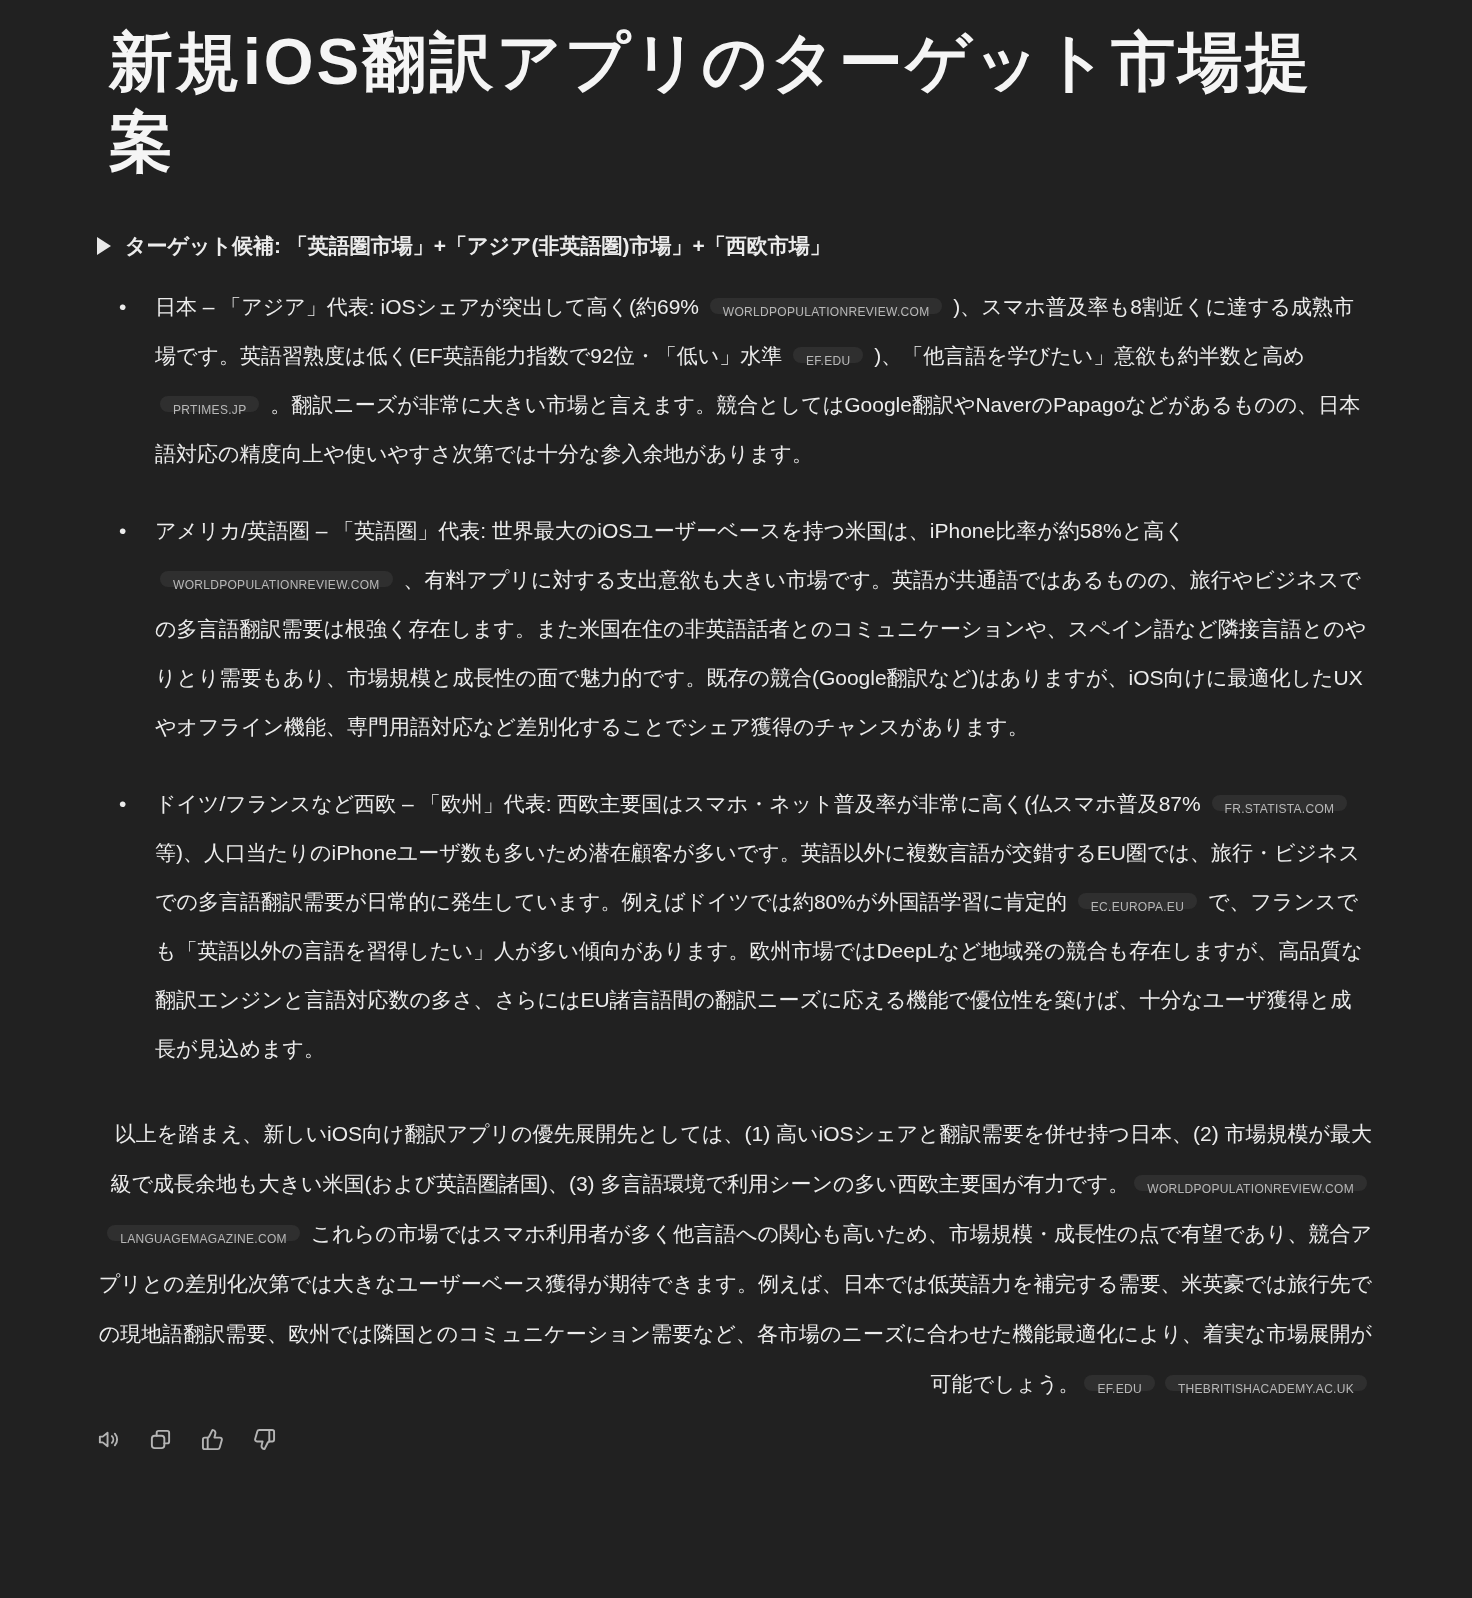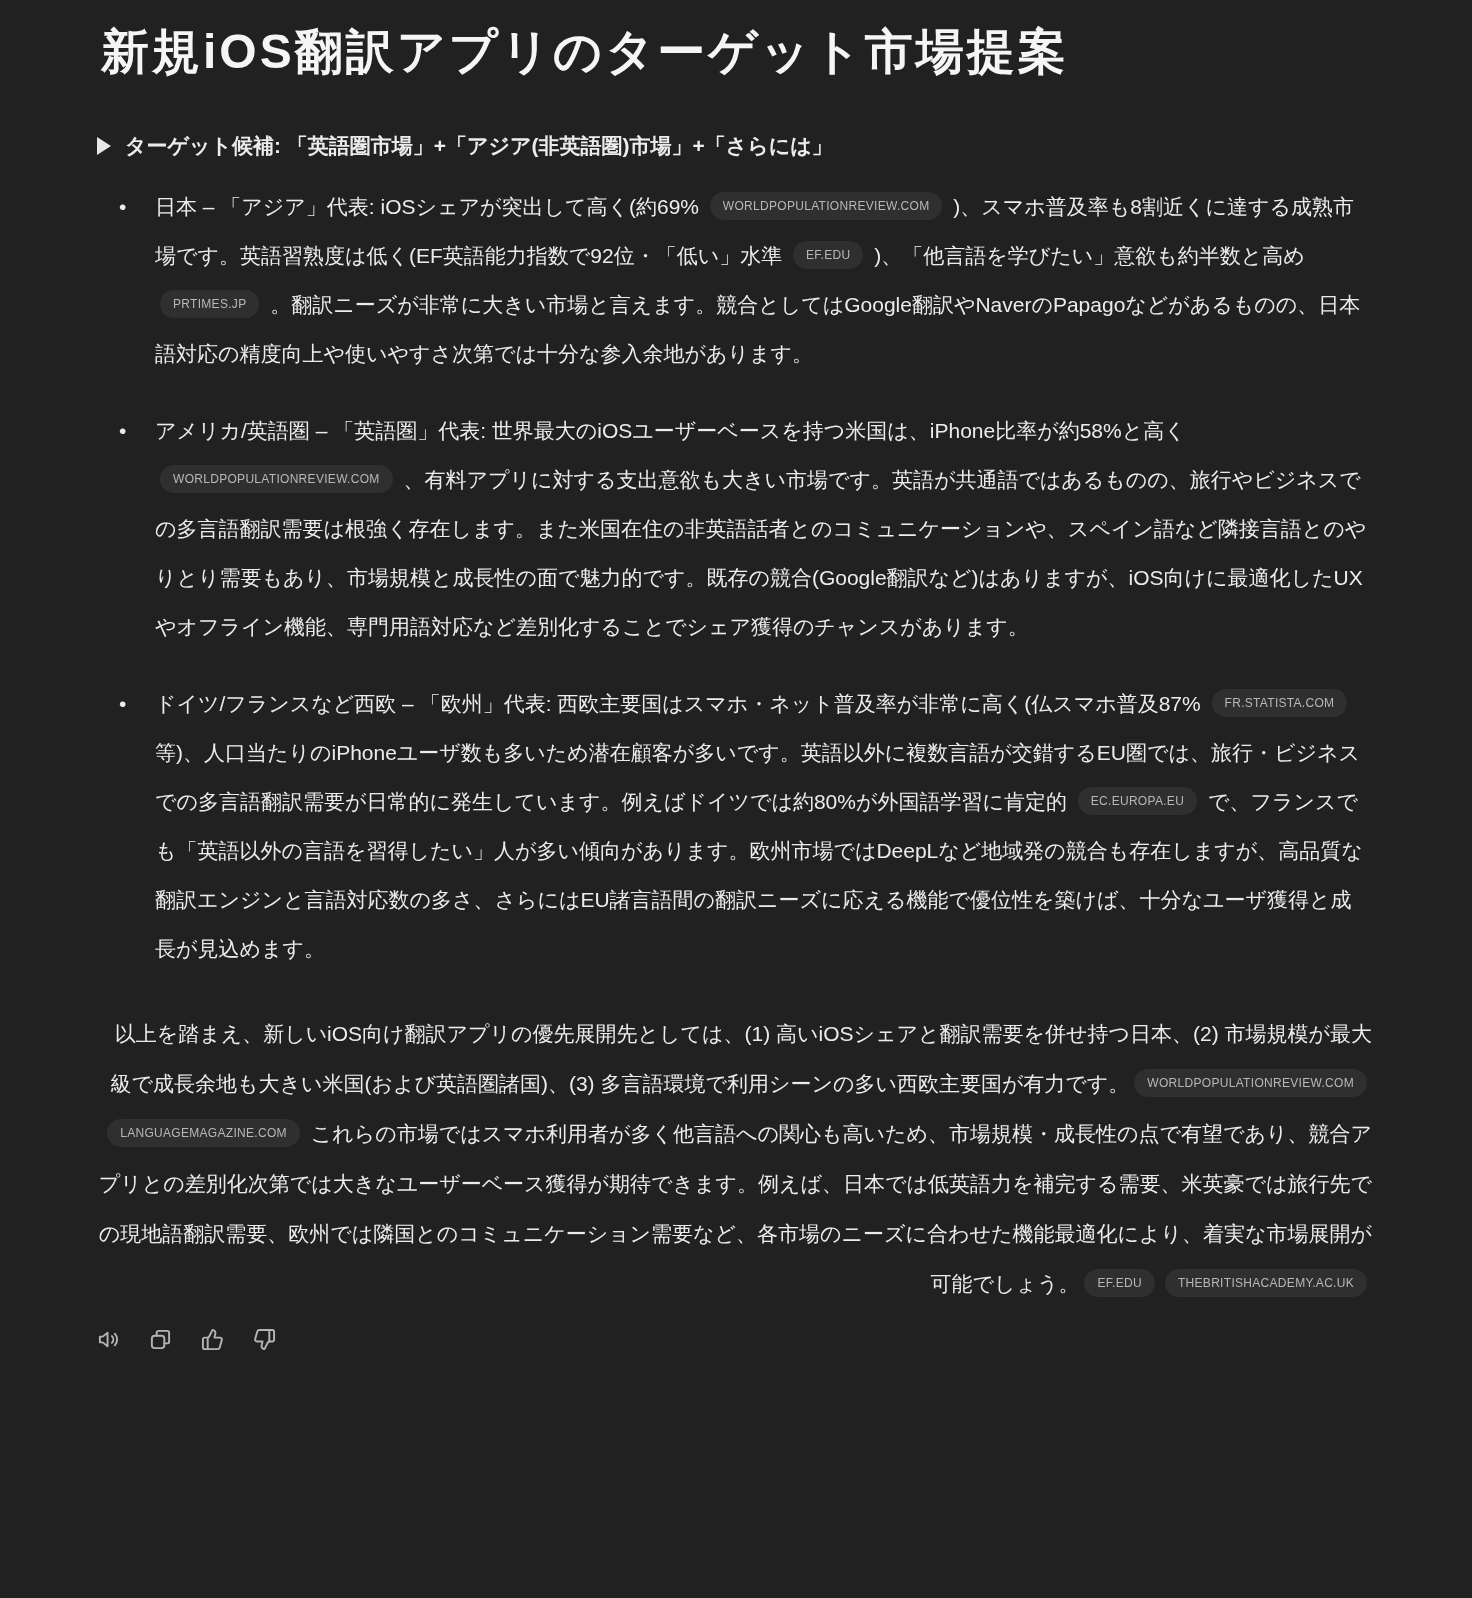--- a/index.html
+++ b/index.html
@@ -11,22 +11,22 @@
     width: 1472px;
     height: 1598px;
     overflow: hidden;
     color: #ececec;
     font-family: "Liberation Sans", "DejaVu Sans", sans-serif;
   }
   .page {
     padding: 22px 100px 0 97px;
   }
   h1.title {
-    margin: 0 0 50px 4px;
-    font-size: 48px;
+    margin: 0 0 50px 12px;
+    font-size: 64px;
     line-height: 1.25;
     font-weight: 800;
     letter-spacing: 3px;
     color: #f5f5f5;
   }
   .summary {
     display: flex;
     align-items: center;
     gap: 14px;
     font-size: 21px;
@@ -76,21 +76,21 @@
   .seg-italic{ font-weight: 400; }
   .pill {
     display: inline-block;
     background: #2f2f2f;
     color: #b8b8b8;
     font-size: 12px;
     font-weight: 400;
     font-style: normal;
     letter-spacing: 0.3px;
     line-height: 28px;
-    height: 28px;
+    height: 16px;
     padding: 0 13px;
     border-radius: 15px;
     vertical-align: middle;
     margin: 0 5px;
     transform: translateY(-2px);
     white-space: nowrap;
     cursor: pointer;
   }
   .actions {
     display: flex;
@@ -124,21 +124,21 @@
 </style>
 </head>
 <body>
 
 <div class="page">
 
   <h1 class="title">新規iOS翻訳アプリのターゲット市場提案</h1>
 
   <div class="summary">
     <span class="tri"></span>
-    <span class="summary-text">ターゲット候補: 「英語圏市場」+「アジア(非英語圏)市場」+「さらには」</span>
+    <span class="summary-text">ターゲット候補: 「英語圏市場」+「アジア(非英語圏)市場」+「西欧市場」</span>
   </div>
 
   <ul class="bullets" id="bullets">
       <li><span class="seg-bold">日本 – </span><span class="seg-italic">「アジア」代表: </span><span class="seg-bold">iOSシェアが突出して高く(約69% </span><span class="pill">WORLDPOPULATIONREVIEW.COM</span><span class="seg-bold"> )、スマホ普及率も8割近くに達する成熟市場です。英語習熟度は低く(EF英語能力指数で92位・「低い」水準 </span><span class="pill">EF.EDU</span><span class="seg-bold"> )、「他言語を学びたい」意欲も約半数と高め </span><span class="pill">PRTIMES.JP</span><span class="seg-bold"> 。翻訳ニーズが非常に大きい市場と言えます。</span><span class="seg">競合としてはGoogle翻訳やNaverのPapagoなどがあるものの、日本語対応の精度向上や使いやすさ次第では十分な参入余地があります。</span></li>
       <li><span class="seg-bold">アメリカ/英語圏 – </span><span class="seg-italic">「英語圏」代表: </span><span class="seg">世界最大のiOSユーザーベースを持つ米国は、</span><span class="seg-bold">iPhone比率が約58%と高く </span><span class="pill">WORLDPOPULATIONREVIEW.COM</span><span class="seg-bold"> 、有料アプリに対する支出意欲も大きい市場です。英語が共通語ではあるものの、旅行やビジネスでの多言語翻訳需要は根強く存在します。</span><span class="seg">また米国在住の非英語話者とのコミュニケーションや、スペイン語など隣接言語とのやりとり需要もあり、市場規模と成長性の面で魅力的です。既存の競合(Google翻訳など)はありますが、</span><span class="seg-bold">iOS向けに最適化したUXやオフライン機能、専門用語対応など差別化することでシェア獲得のチャンスがあります。</span></li>
       <li><span class="seg-bold">ドイツ/フランスなど西欧 – </span><span class="seg-italic">「欧州」代表: </span><span class="seg-bold">西欧主要国はスマホ・ネット普及率が非常に高く(仏スマホ普及87% </span><span class="pill">FR.STATISTA.COM</span><span class="seg-bold"> 等)、人口当たりのiPhoneユーザ数も多いため潜在顧客が多いです。</span><span class="seg">英語以外に複数言語が交錯するEU圏では、旅行・ビジネスでの多言語翻訳需要が日常的に発生しています。</span><span class="seg-bold">例えばドイツでは約80%が外国語学習に肯定的 </span><span class="pill">EC.EUROPA.EU</span><span class="seg"> で、フランスでも「英語以外の言語を習得したい」人が多い傾向があります。欧州市場ではDeepLなど地域発の競合も存在しますが、高品質な翻訳エンジンと言語対応数の多さ、さらには</span><span class="seg-bold">EU諸言語間の翻訳ニーズに応える機能で優位性を築けば、十分なユーザ獲得と成長が見込めます。</span></li>
     </ul>
 
   <p class="closing" id="closing"><span class="seg">以上を踏まえ、新しいiOS向け翻訳アプリの優先展開先としては、</span><span class="seg-bold">(1) 高いiOSシェアと翻訳需要を併せ持つ日本、(2) 市場規模が最大級で成長余地も大きい米国(および英語圏諸国)、(3) 多言語環境で利用シーンの多い西欧主要国が有力です。</span><span class="pill">WORLDPOPULATIONREVIEW.COM</span><span class="pill">LANGUAGEMAGAZINE.COM</span><span class="seg"> これらの市場ではスマホ利用者が多く他言語への関心も高いため、市場規模・成長性の点で有望であり、競合アプリとの差別化次第では大きなユーザーベース獲得が期待できます。例えば、日本では低英語力を補完する需要、米英豪では旅行先での現地語翻訳需要、欧州では隣国とのコミュニケーション需要など、各市場のニーズに合わせた機能最適化により、着実な市場展開が可能でしょう。</span><span class="pill">EF.EDU</span><span class="pill">THEBRITISHACADEMY.AC.UK</span></p>
 

